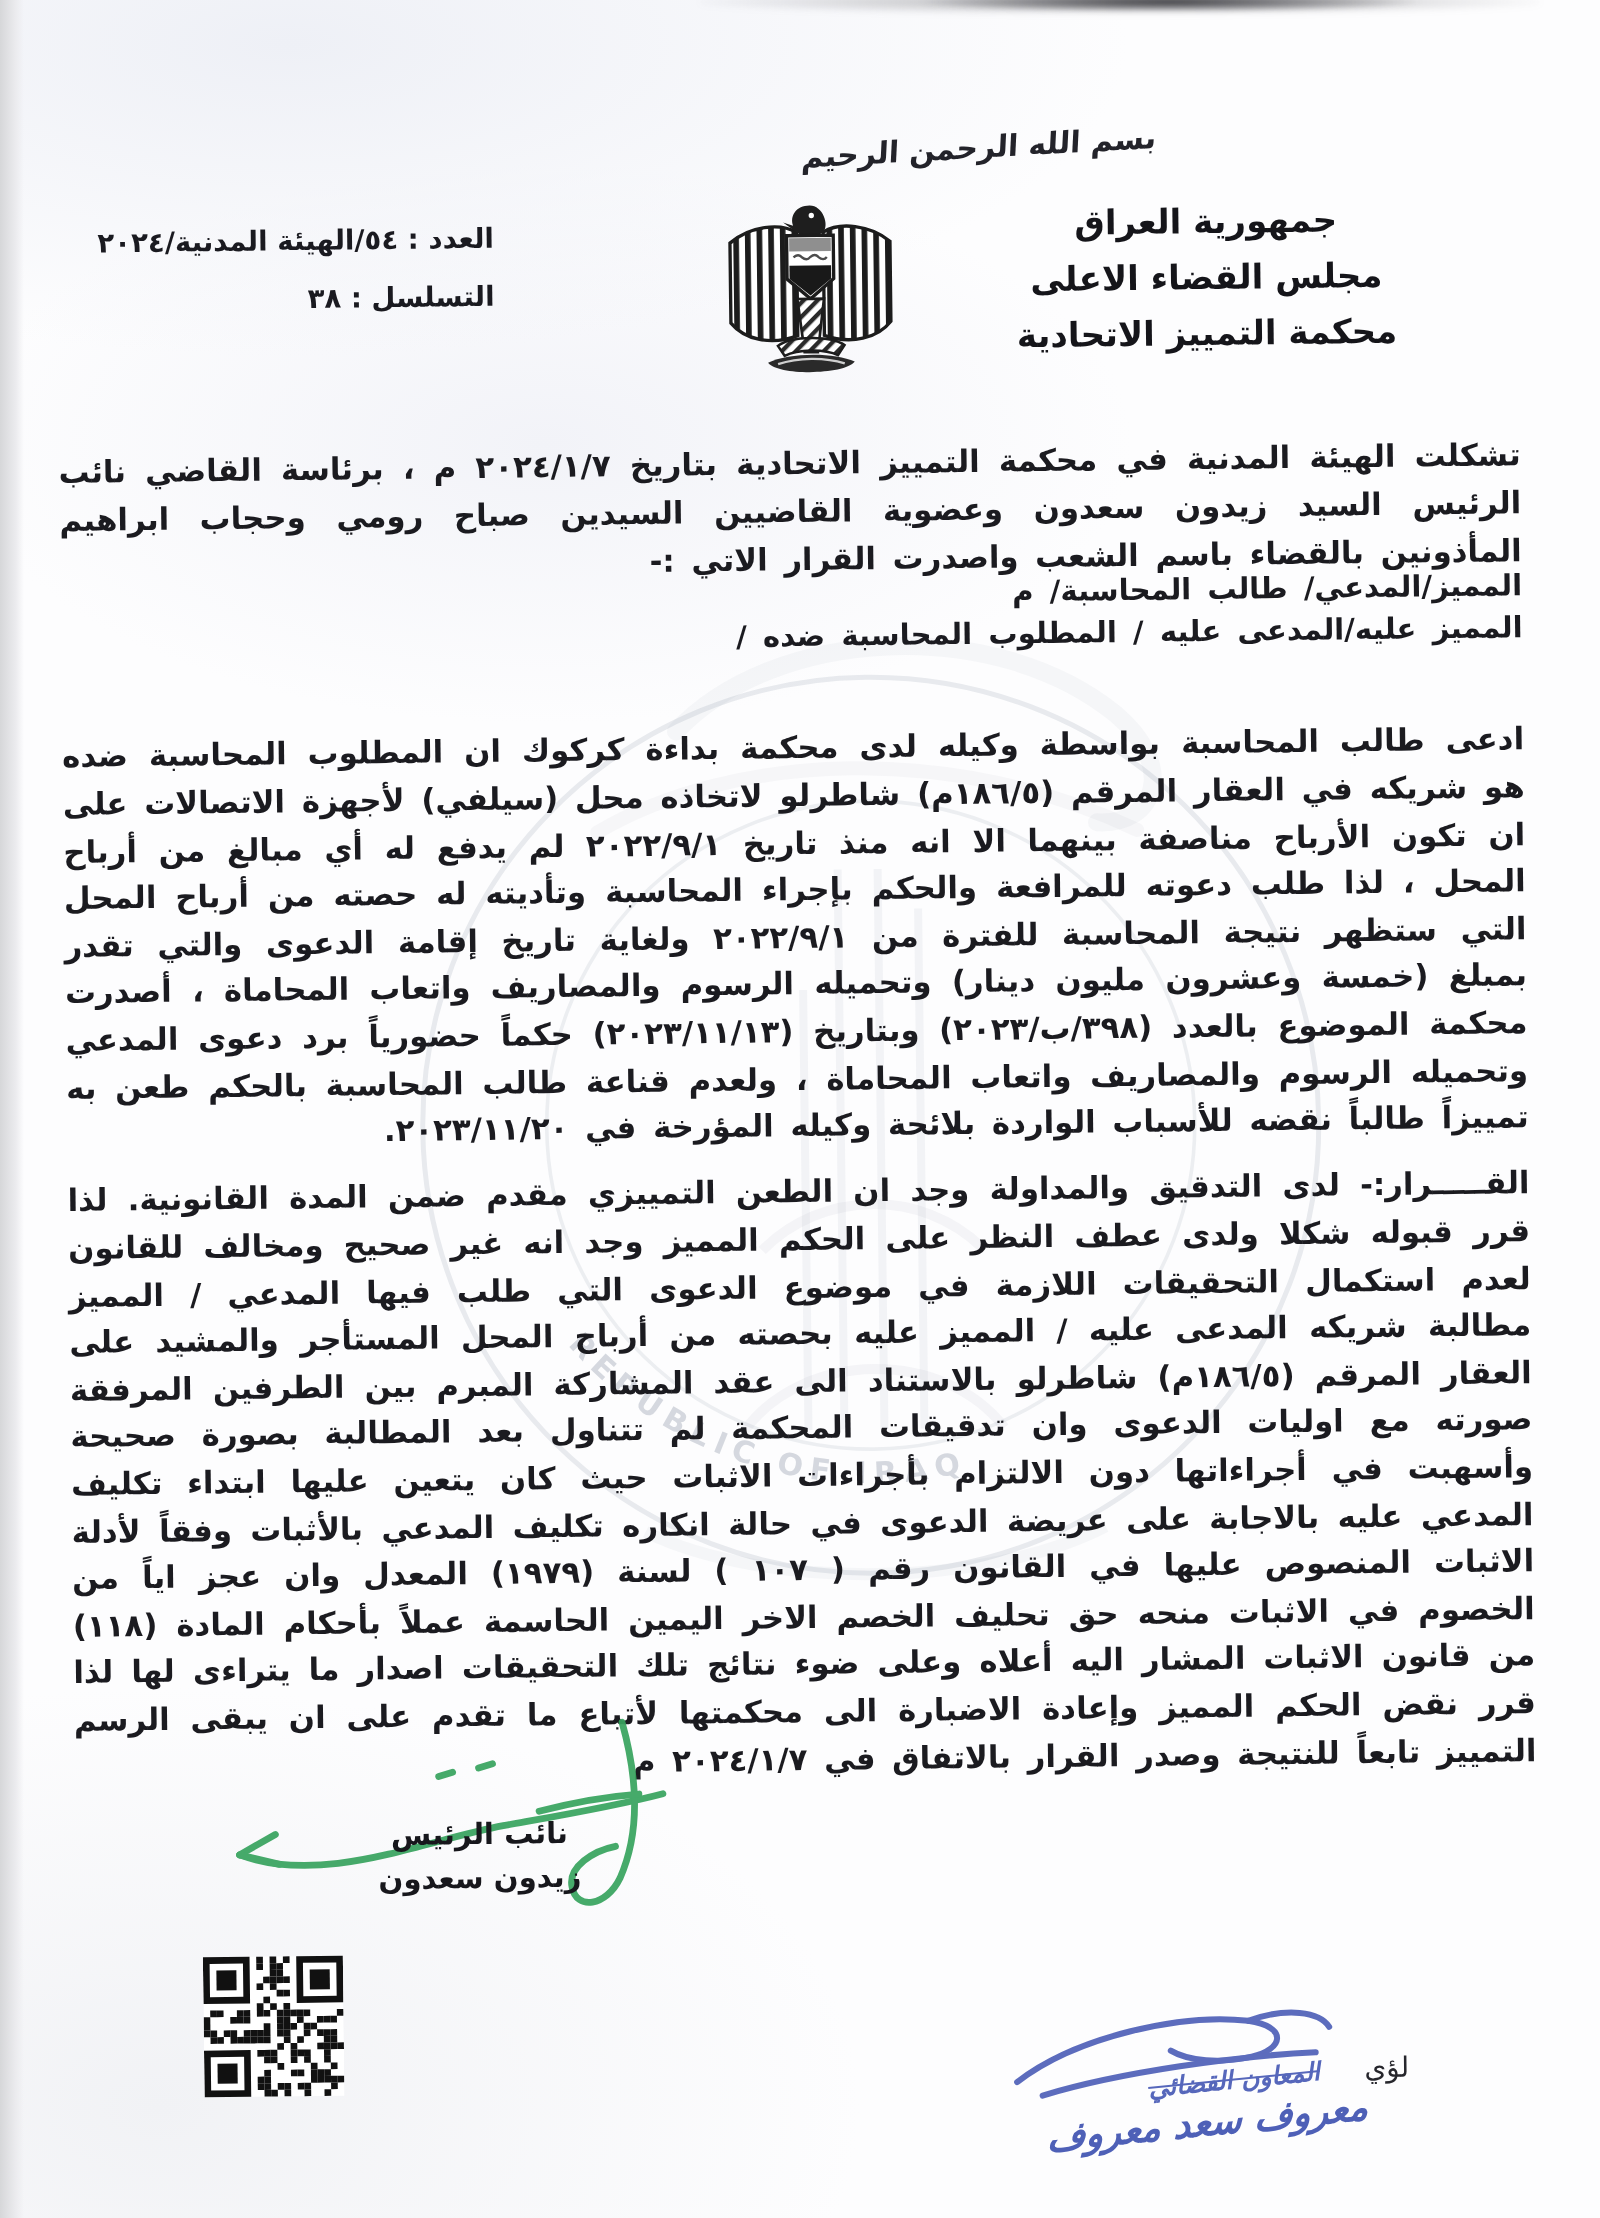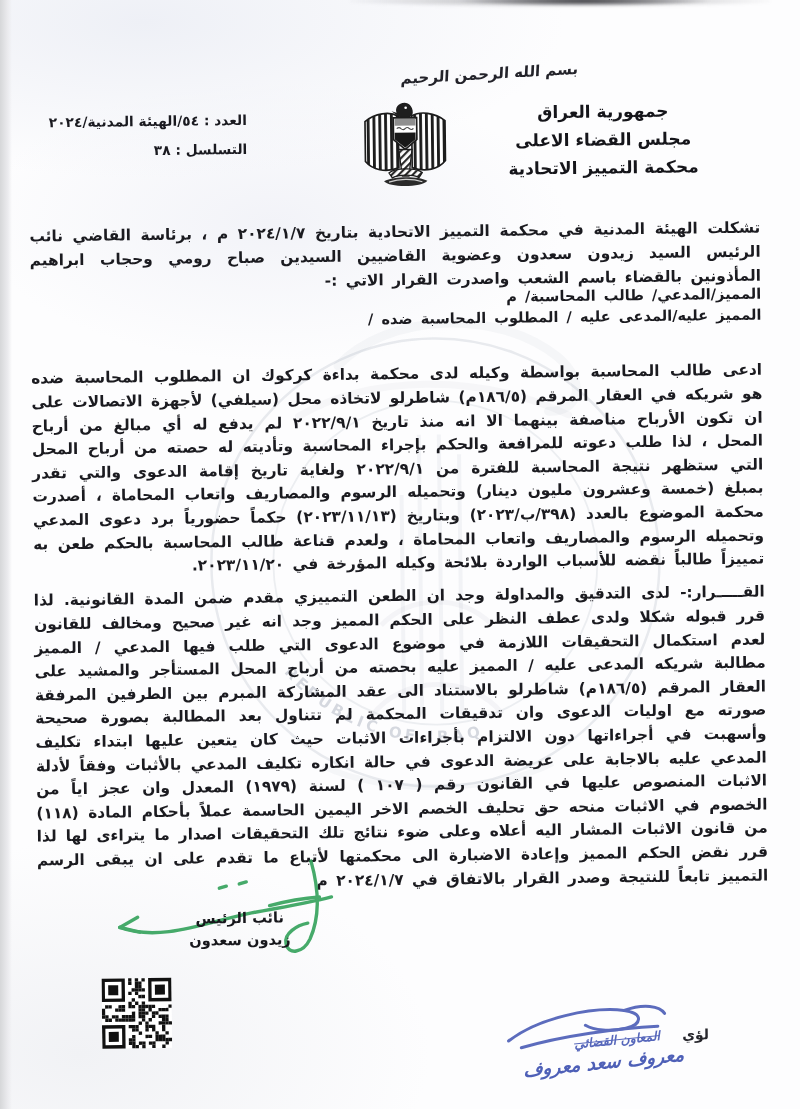--- a/index.html
+++ b/index.html
@@ -54,21 +54,21 @@
   .decision .label{letter-spacing:1px;}
 
   .watermark{position:absolute;left:140px;top:295px;width:580px;height:530px;pointer-events:none;}
 
   .sign-wrap{position:absolute;left:95px;top:852px;width:260px;height:110px;}
   .sign-text{
     position:absolute;left:160px;top:905px;width:150px;text-align:center;direction:rtl;
     font-weight:700;font-size:14.6px;line-height:22px;color:#17171c;
   }
   .qr{position:absolute;left:96px;top:974px;width:70px;height:72px;}
-  .clerk{position:absolute;left:676px;top:1030px;font-weight:700;font-size:14px;direction:rtl;color:#26262c;}
+  .clerk{position:absolute;left:676px;top:1030px;font-weight:400;font-size:14px;direction:rtl;color:#26262c;}
   .stamp{
     position:absolute;left:468px;top:1008px;width:215px;height:100px;
     transform:rotate(-5deg);color:#4053b2;direction:rtl;
   }
   .stamp .flourish{position:absolute;left:18px;top:-8px;width:180px;height:52px;}
   .stamp .s1{
     position:absolute;right:28px;top:30px;font-size:12.5px;font-weight:700;font-style:italic;
     text-decoration:line-through;opacity:.88;letter-spacing:1px;
   }
   .stamp .s2{

